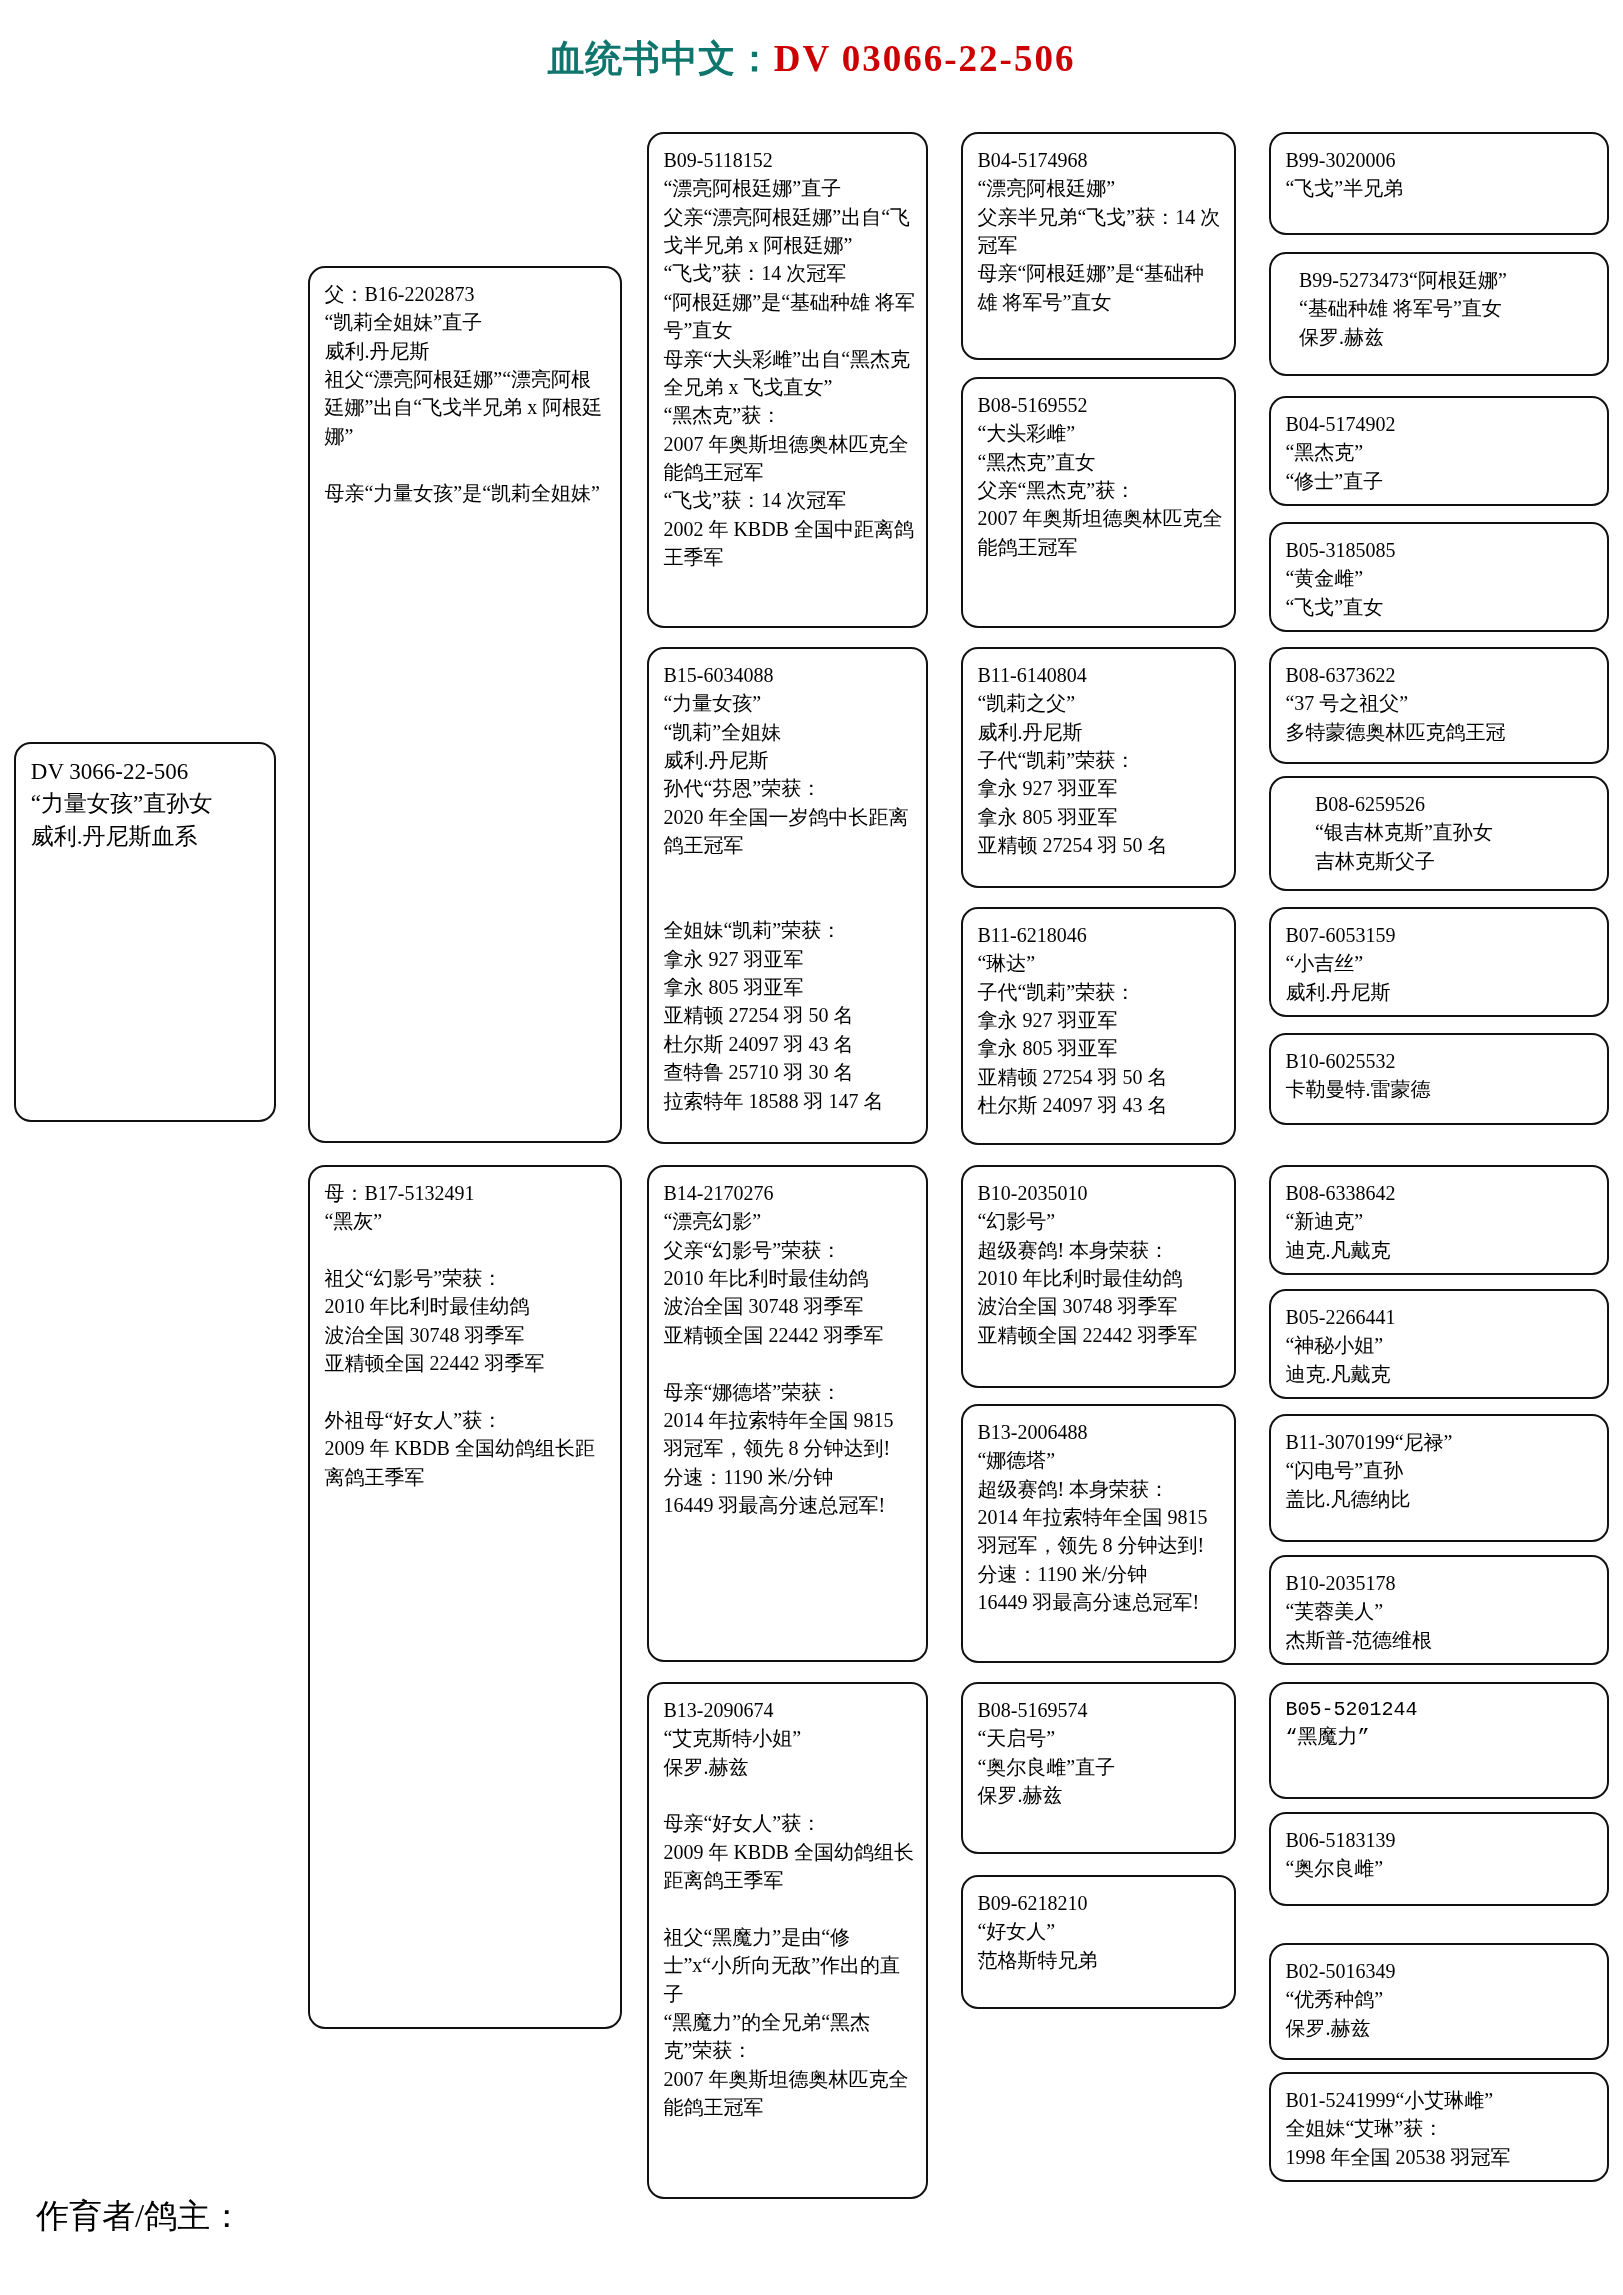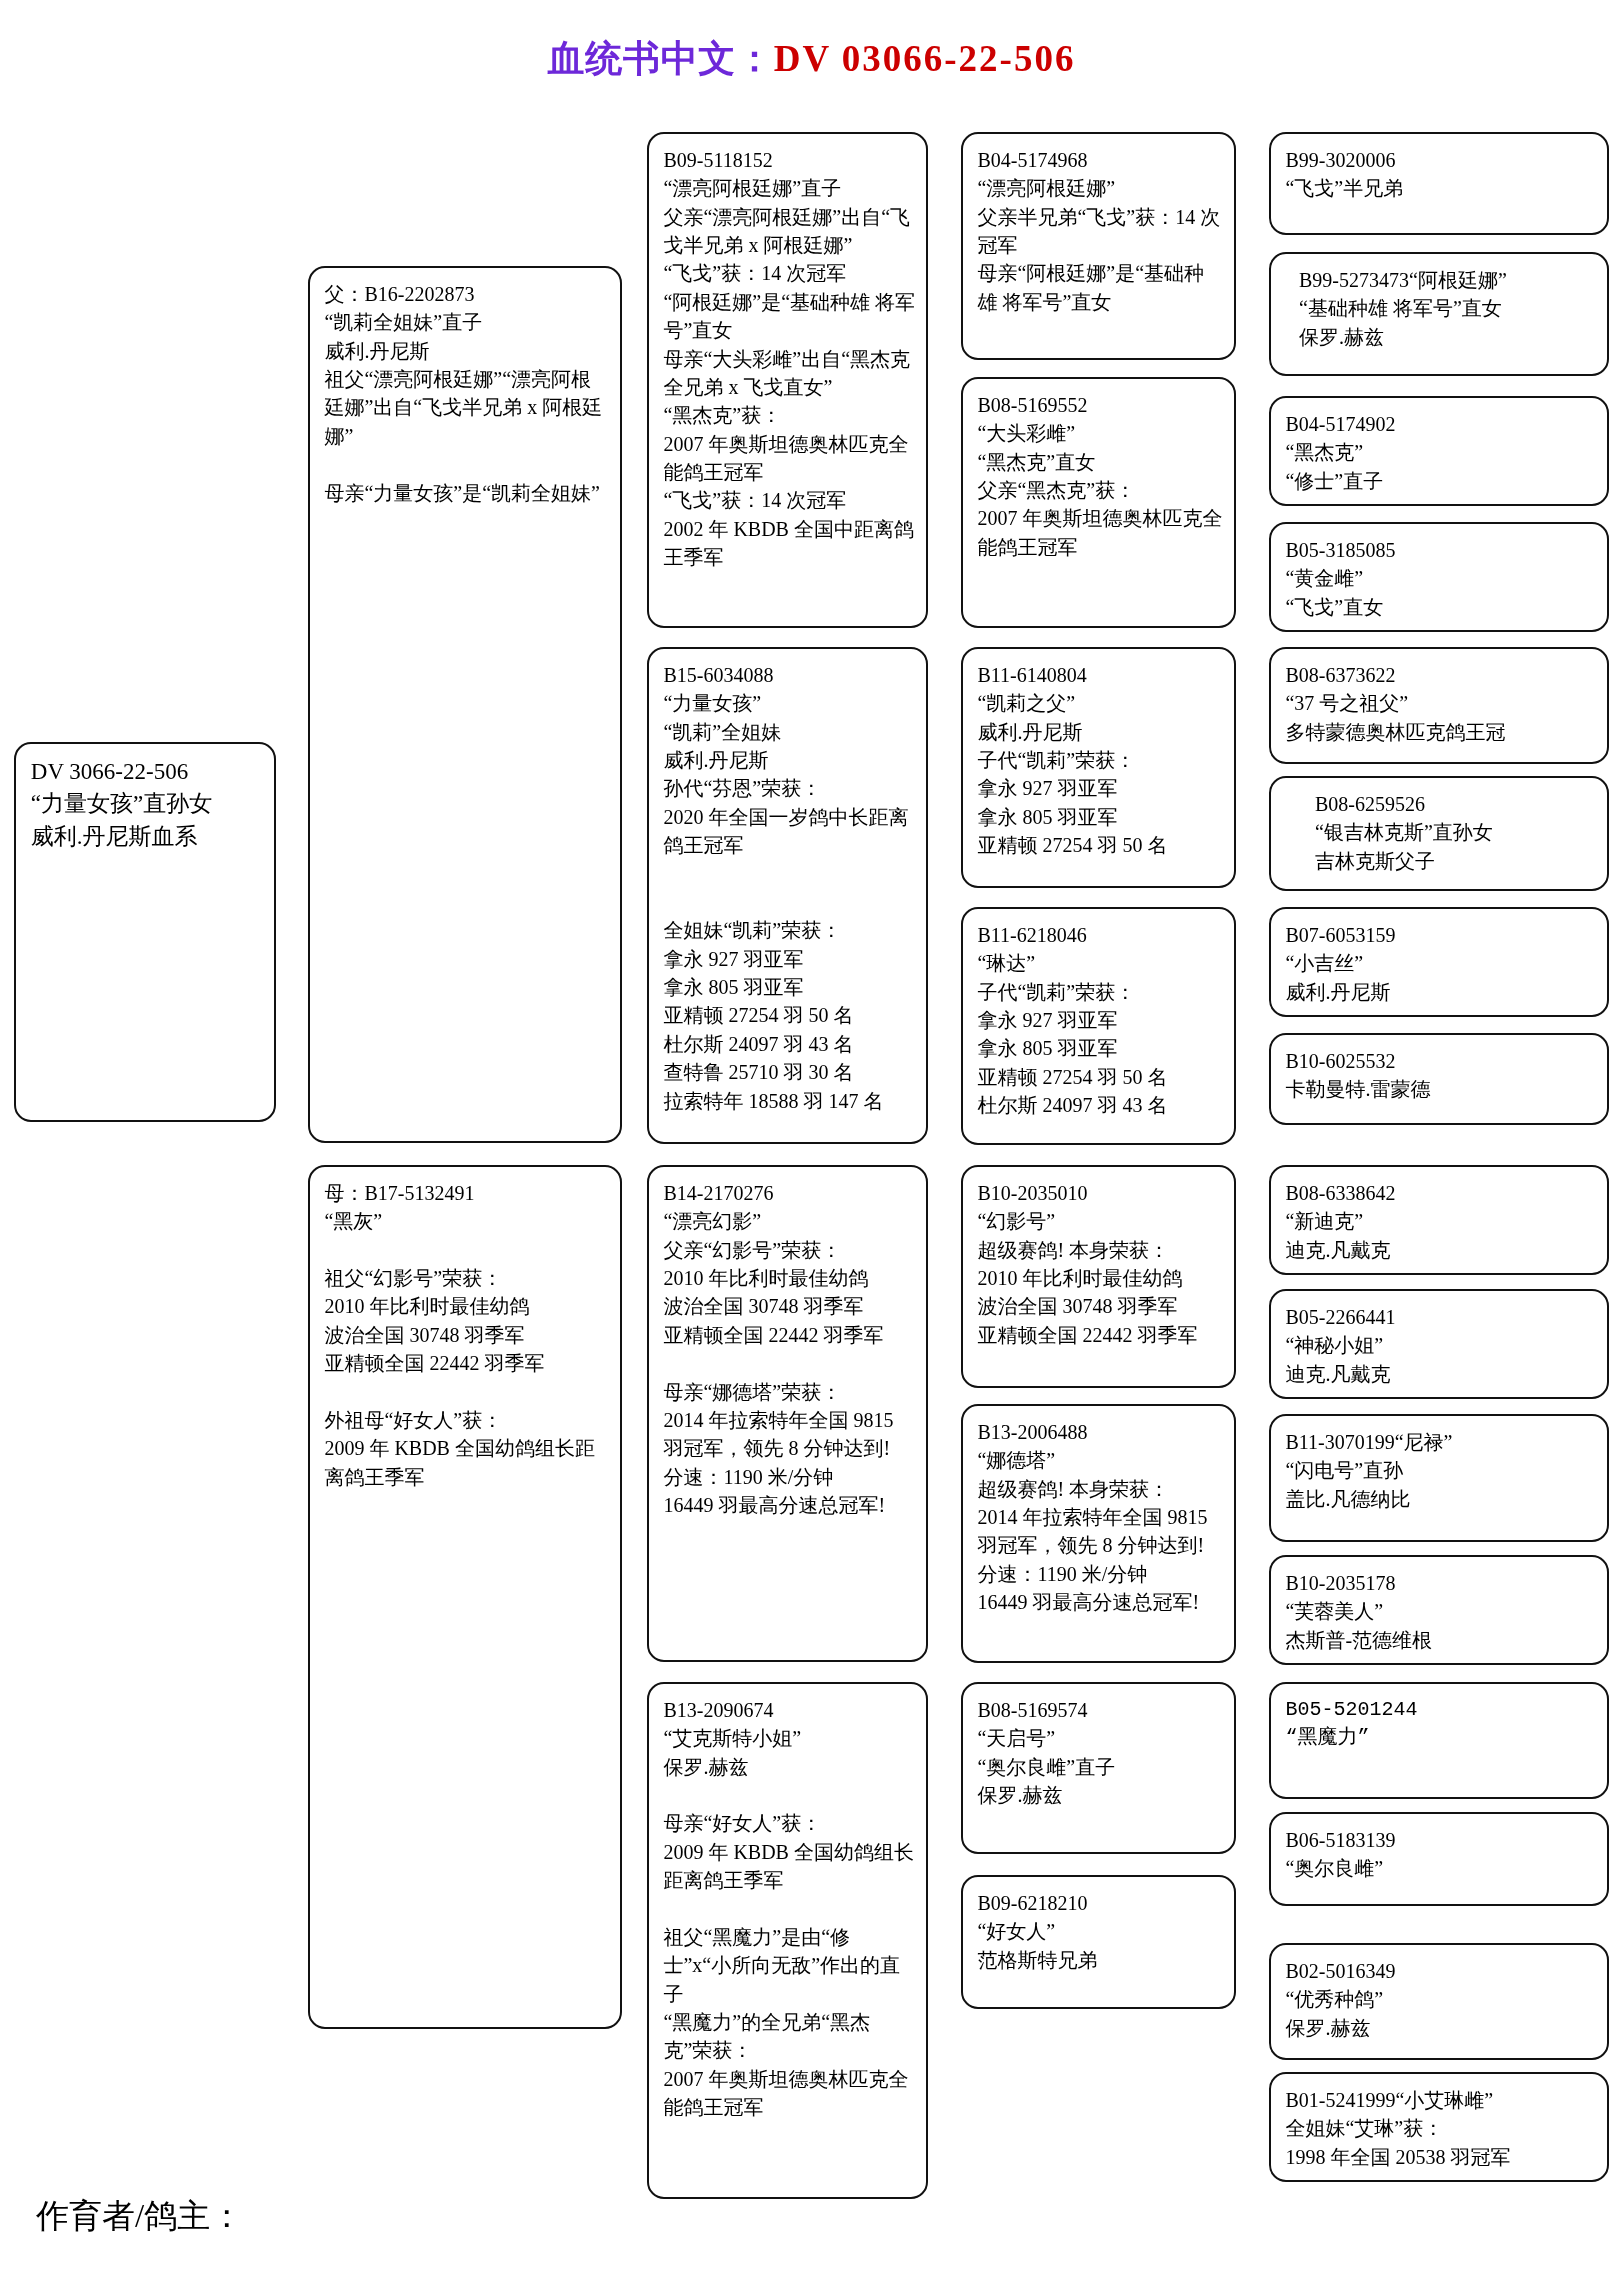--- a/index.html
+++ b/index.html
@@ -21,21 +21,21 @@
     position: absolute;
     left: 0;
     top: 34px;
     width: 1623px;
     text-align: center;
     font-size: 37px;
     font-weight: bold;
     letter-spacing: 0.7px;
     white-space: nowrap;
   }
-  #title-bar .t-label { color: #6d28d9; }
+  #title-bar .t-label { color: #0f766e; }
   #title-bar .t-ring  { color: #cc0000; font-family: "Liberation Serif", serif; letter-spacing: 2px; }
 
   
   .card {
     position: absolute;
     box-sizing: border-box;
     border: 2.6px solid #111111;
     border-radius: 17px;
     background: #ffffff;
     padding: 11.8px 10.5px 9.2px 14.4px;

